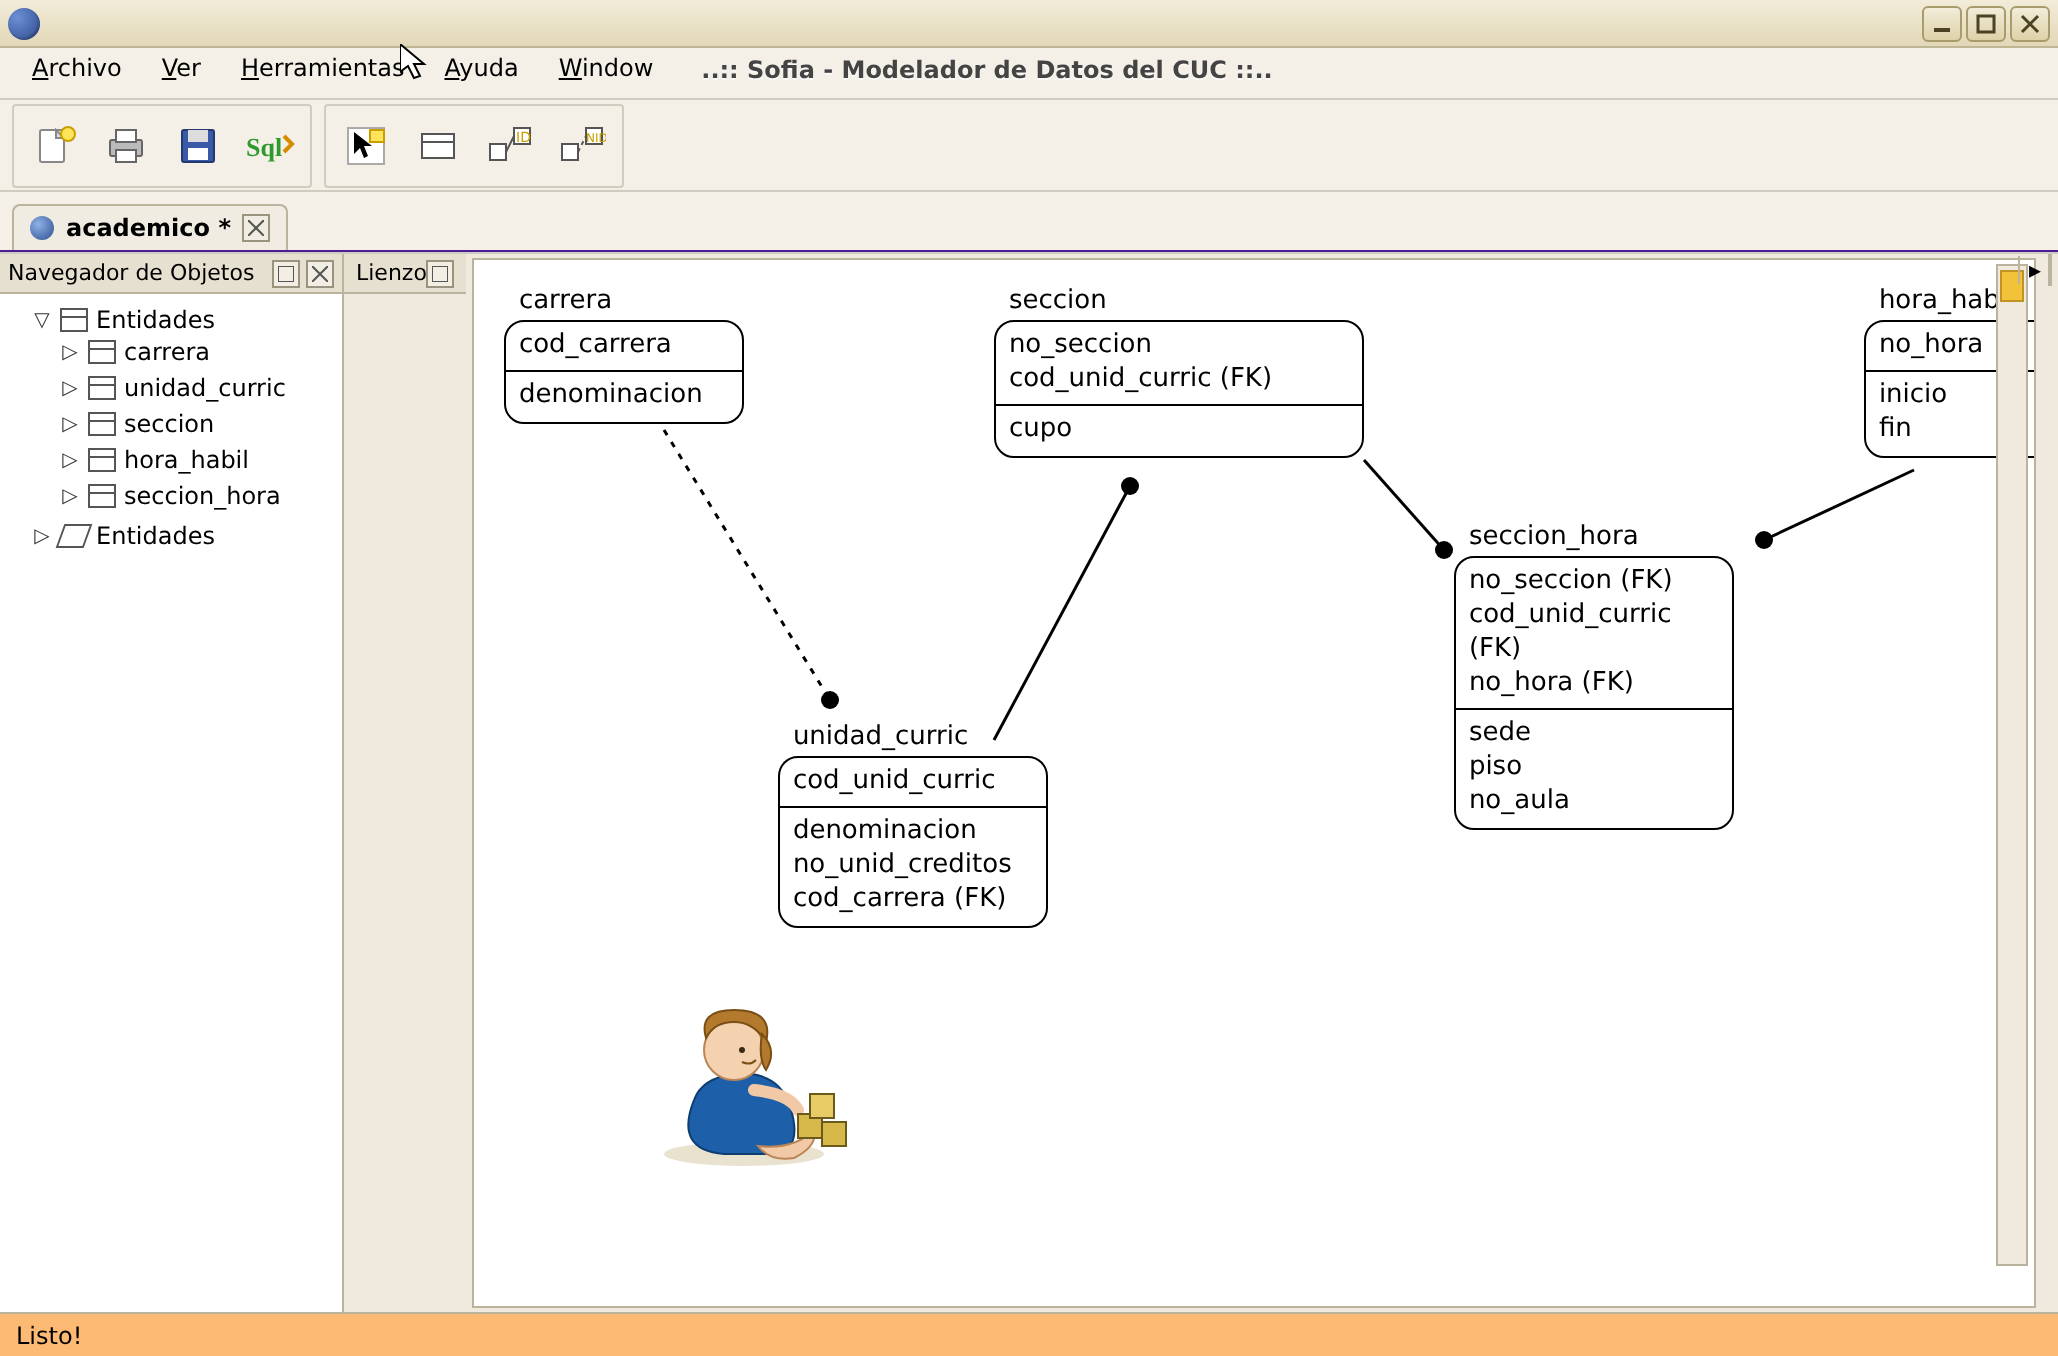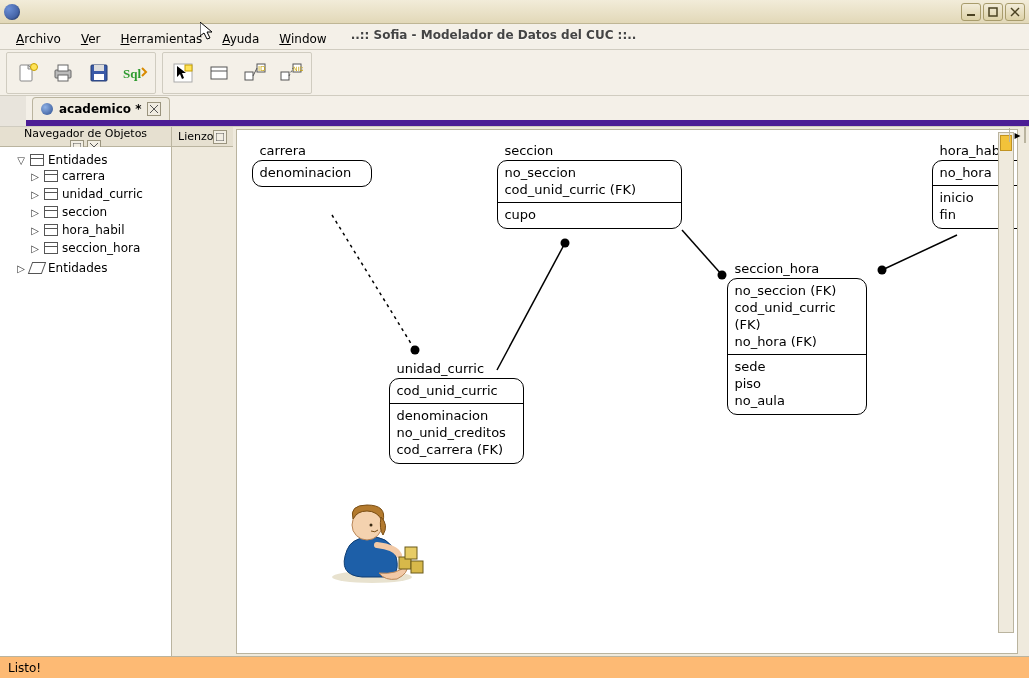--- a/index.html
+++ b/index.html
@@ -48,21 +48,21 @@
     font-size: 11px; color: #4a4222;
     cursor: pointer;
   }
   .cursor-arrow { position: absolute; left: 200px; top: 22px; pointer-events: none; }
 
   
   .menubar {
     height: 26px;
     background: #f4f0e8;
     border-bottom: 1px solid #d0ccc0;
-    display: flex; align-items: flex-end;
+    display: flex; align-items: flex-start;
     padding: 0 8px;
     gap: 4px;
   }
   .menubar .menu-item {
     padding: 3px 8px;
     cursor: pointer;
   }
   .menubar .menu-item span.mn { text-decoration: underline; }
 
   
@@ -88,22 +88,21 @@
     border-radius: 2px;
     cursor: pointer;
   }
 
   
   .doctabs {
     height: 30px;
     background: #f4f0e8;
     display: flex; align-items: flex-end;
     padding: 0 6px;
-    border-bottom: 6px solid #4c1d95;
-    margin-left: 26px;
+    border-bottom: 1px solid #4c1d95;
   }
   .doctab {
     display: flex; align-items: center; gap: 6px;
     background: #f0ece1;
     border: 1px solid #bab49f;
     border-bottom: none;
     border-radius: 4px 4px 0 0;
     padding: 4px 8px;
     font-weight: bold;
   }
@@ -130,21 +129,20 @@
     background: #efeadd;
     display: flex; flex-direction: column;
   }
   .panel-header {
     height: 20px;
     background: #e6e0d0;
     border-bottom: 1px solid #bab49f;
     display:flex; align-items:center; justify-content:space-between;
     padding: 0 4px;
     font-size: 11px;
-    flex-direction: column;
   }
   .panel-header .ph-btns { display:flex; gap:3px; }
   .ph-btn {
     width: 14px; height:14px;
     border:1px solid #9a947e;
     display:flex; align-items:center; justify-content:center;
     font-size: 9px; cursor:pointer; background:#f2eee3;
   }
   .tree {
     flex:1; overflow:auto; background:#fff;
@@ -413,20 +411,23 @@
 
         <line x1="445" y1="100" x2="485" y2="145" stroke="#000" stroke-width="1.5"></line>
         <circle cx="485" cy="145" r="4.5" fill="#000"></circle>
 
         <line x1="720" y1="105" x2="645" y2="140" stroke="#000" stroke-width="1.5"></line>
         <circle cx="645" cy="140" r="4.5" fill="#000"></circle>
       </svg>
 
       <div class="entity" style="left:15px; top:30px; width:120px;">
         <div class="e-title">carrera</div>
+        <div class="pk">
+            <div class="line">cod_carrera</div>
+          </div>
         <div class="attrs">
             <div class="line">denominacion</div>
           </div>
       </div>
 
       <div class="entity" style="left:260px; top:30px; width:185px;">
         <div class="e-title">seccion</div>
         <div class="pk">
           <div class="line">no_seccion</div>
           <div class="line">cod_unid_curric (FK)</div>

